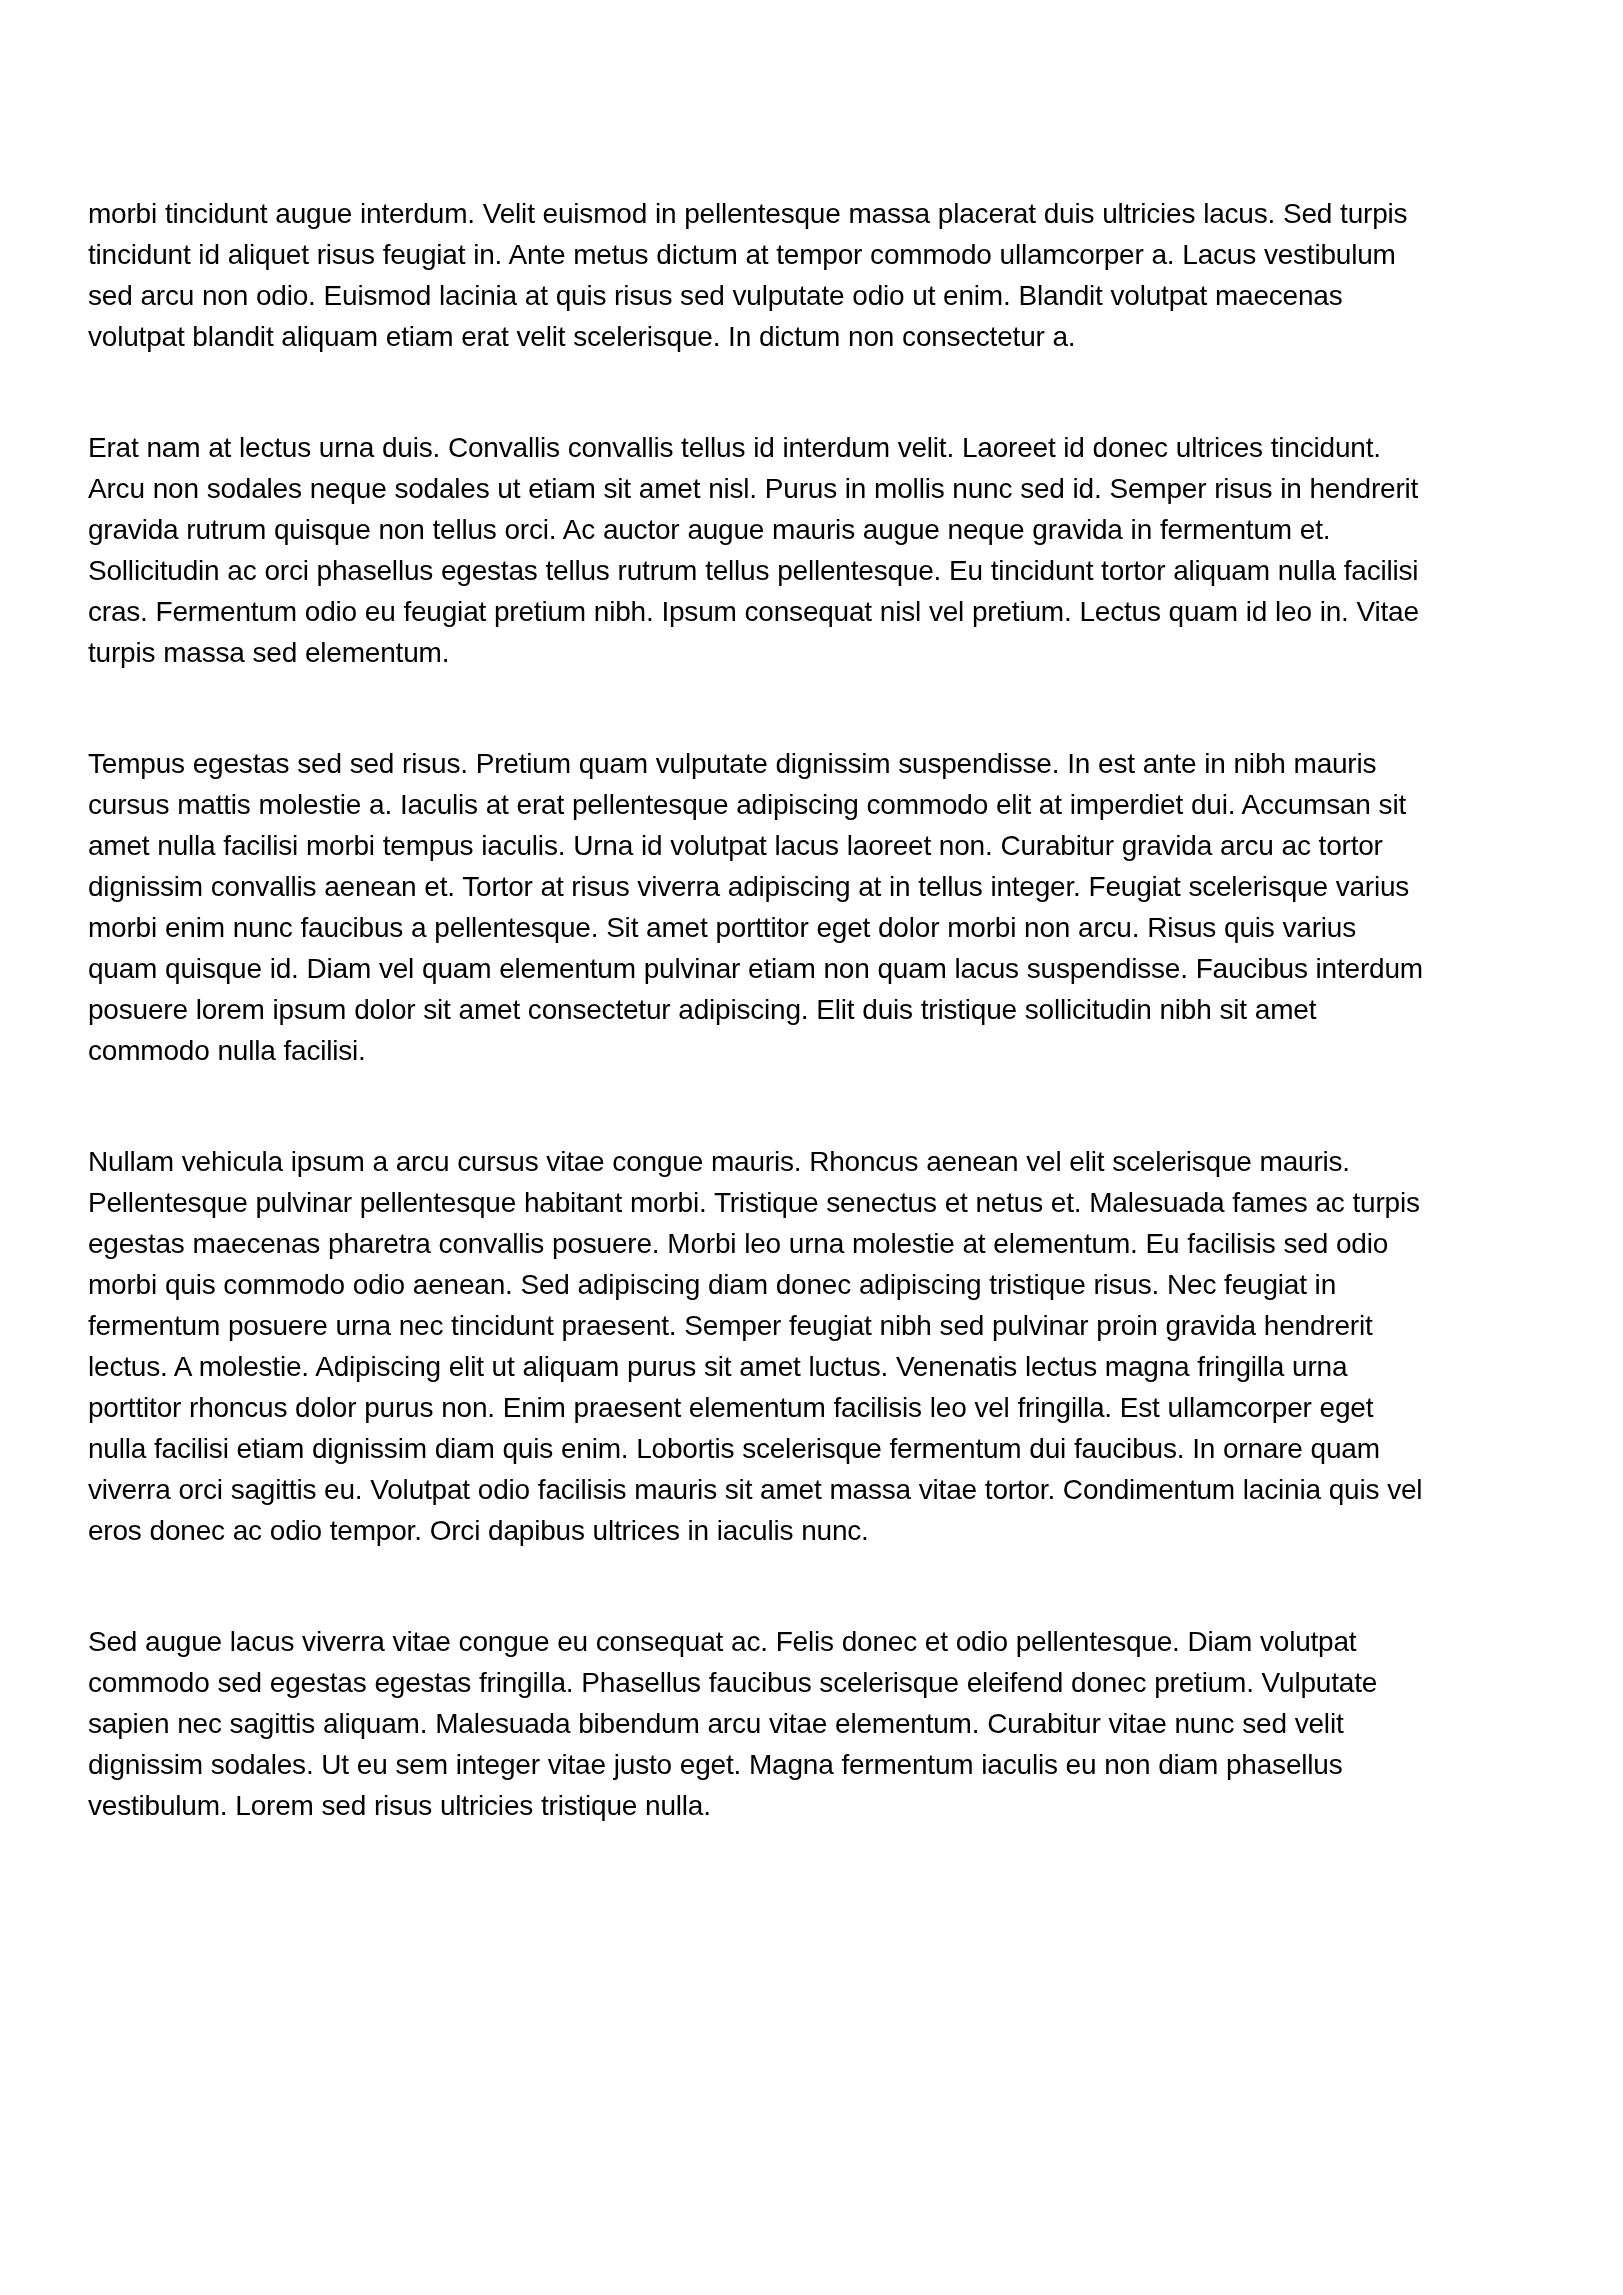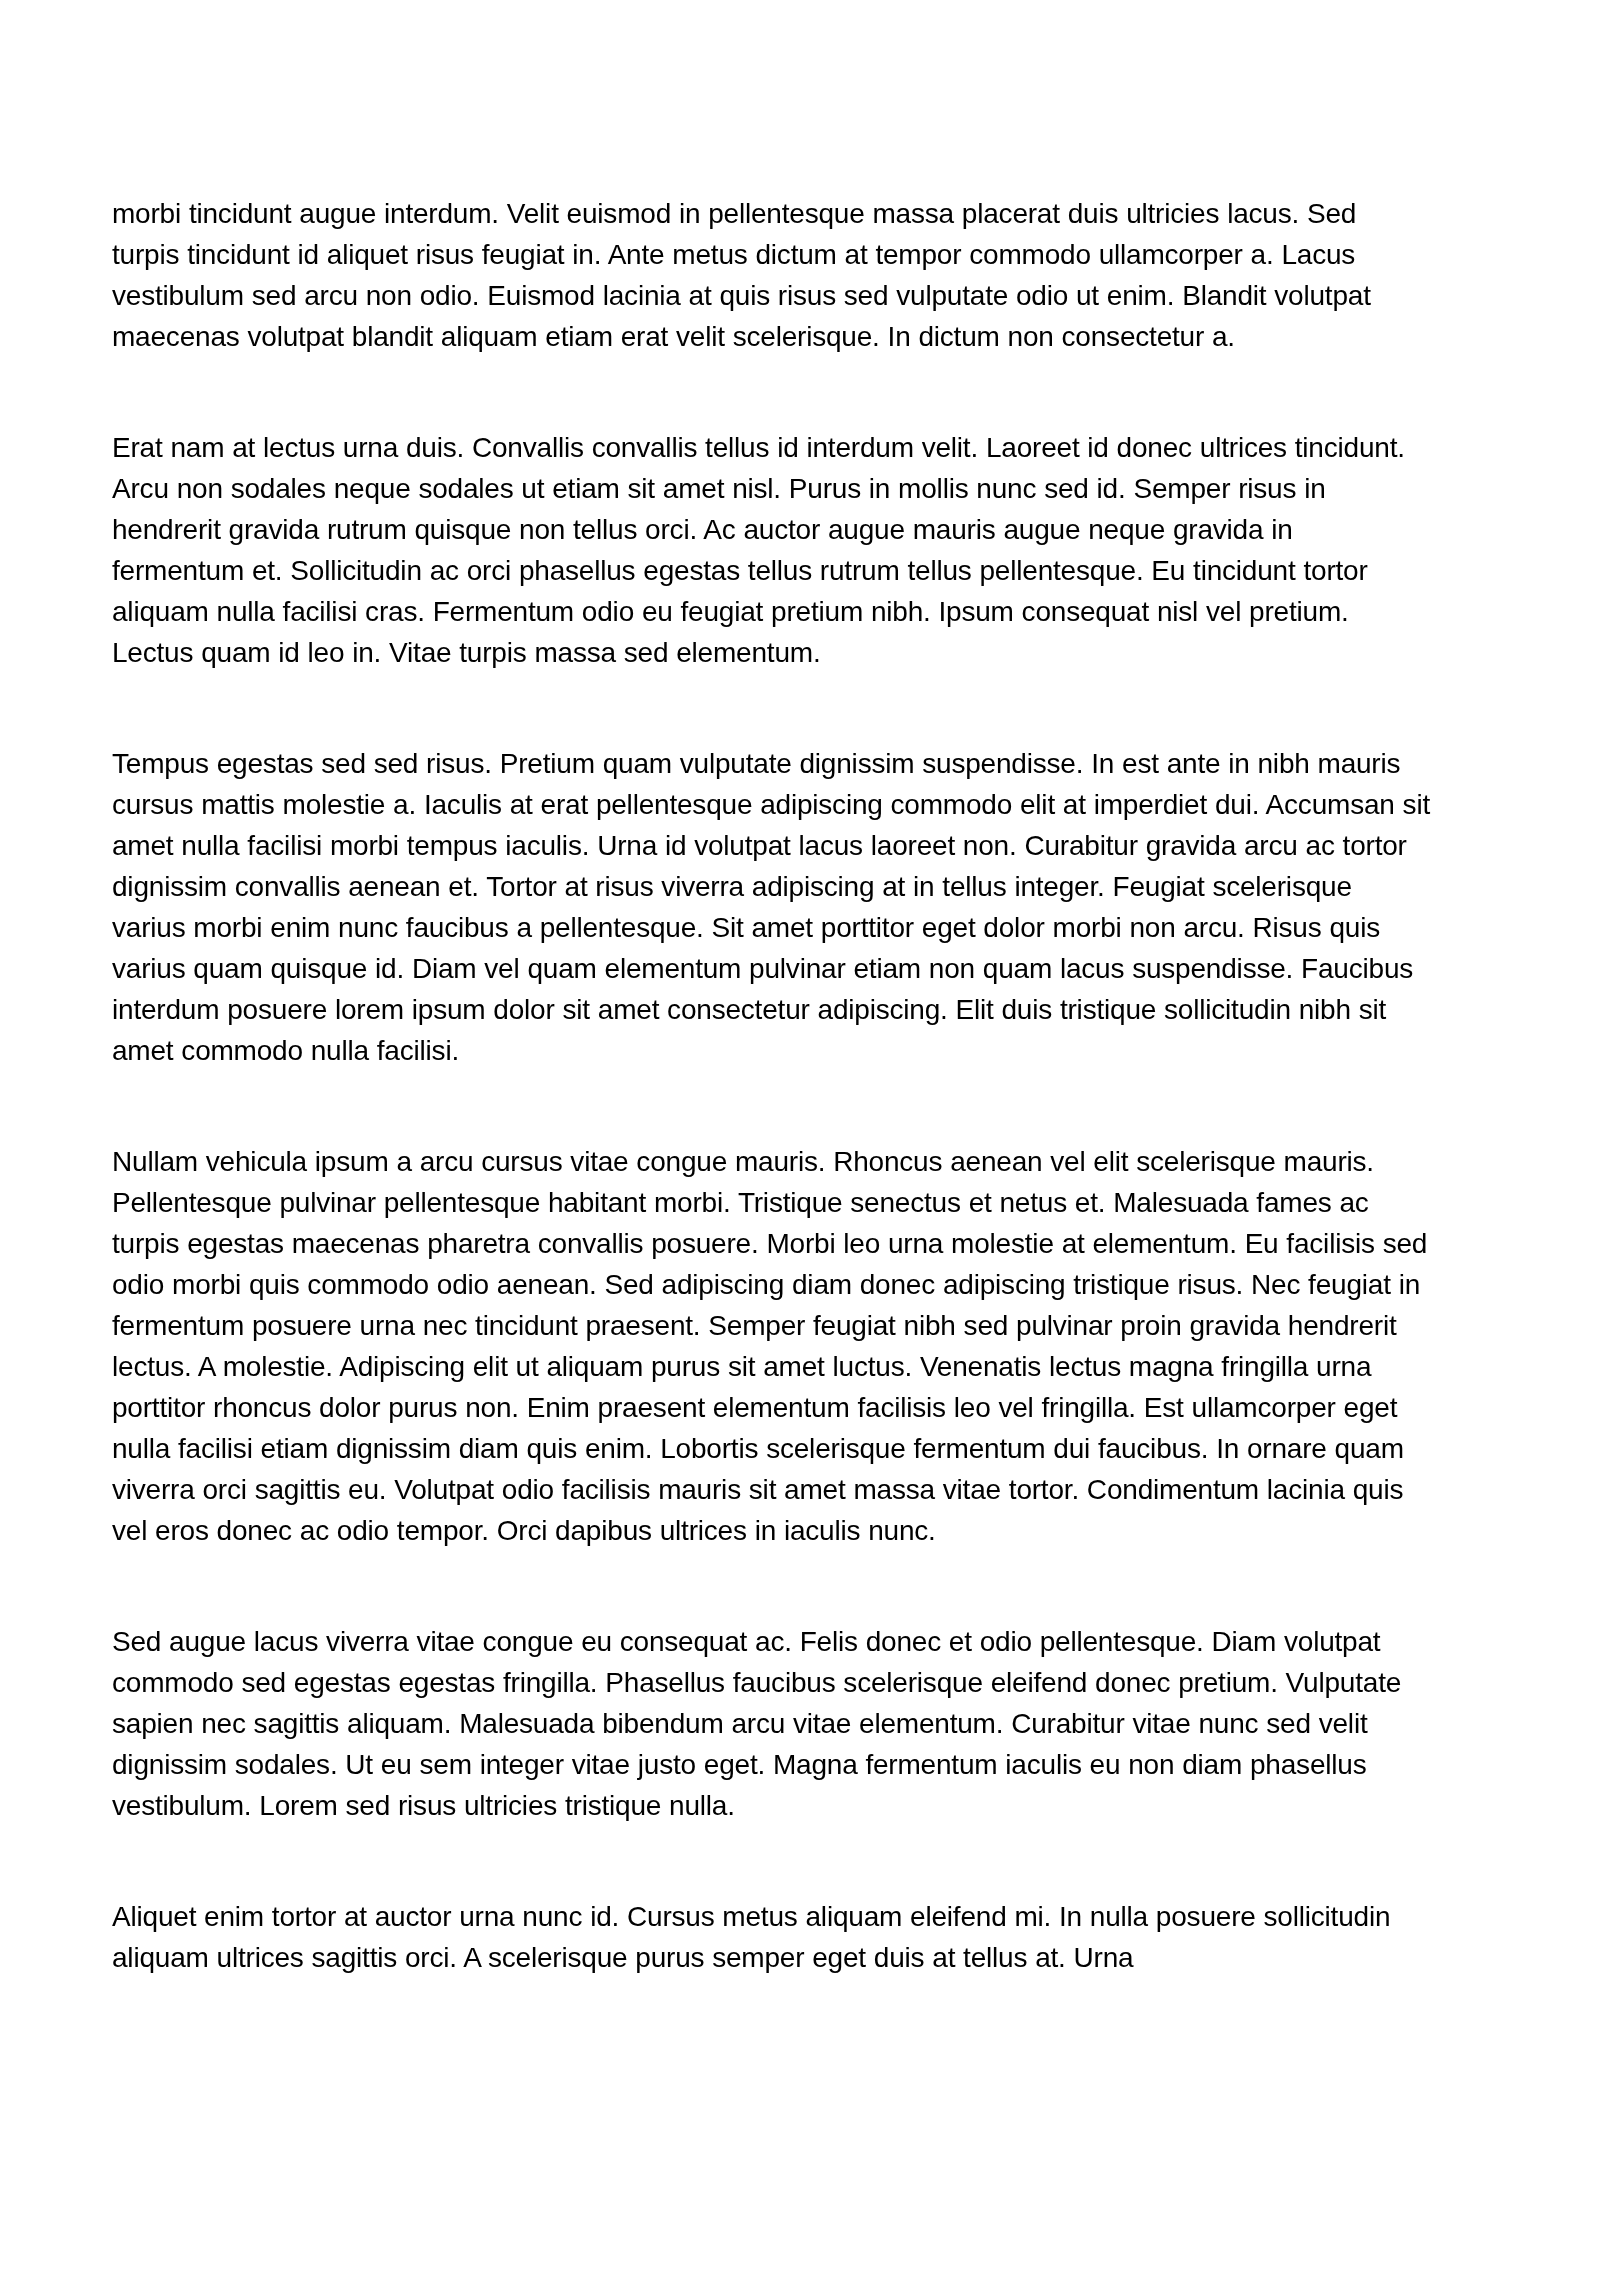--- a/index.html
+++ b/index.html
@@ -7,21 +7,21 @@
     padding: 0;
     background: #ffffff;
   }
   .page {
     position: relative;
     width: 1623px;
     height: 2262px;
     background: #ffffff;
     overflow: hidden;
     box-sizing: border-box;
-    padding: 193px 192px 0 112px;
+    padding: 193px 192px 0 88px;
     font-family: "Liberation Sans", "DejaVu Sans", sans-serif;
   }
   .para {
     margin: 0 0 70px 0;
     font-size: 28px;
     line-height: 41px;
     letter-spacing: -0.2px;
     color: #000000;
     text-align: left;
     word-spacing: 0.3px;
@@ -29,15 +29,14 @@
 </style>
 </head>
 <body>
 
 <div class="page">
   <p class="para">morbi tincidunt augue interdum. Velit euismod in pellentesque massa placerat duis ultricies lacus. Sed turpis tincidunt id aliquet risus feugiat in. Ante metus dictum at tempor commodo ullamcorper a. Lacus vestibulum sed arcu non odio. Euismod lacinia at quis risus sed vulputate odio ut enim. Blandit volutpat maecenas volutpat blandit aliquam etiam erat velit scelerisque. In dictum non consectetur a.</p>
   <p class="para">Erat nam at lectus urna duis. Convallis convallis tellus id interdum velit. Laoreet id donec ultrices tincidunt. Arcu non sodales neque sodales ut etiam sit amet nisl. Purus in mollis nunc sed id. Semper risus in hendrerit gravida rutrum quisque non tellus orci. Ac auctor augue mauris augue neque gravida in fermentum et. Sollicitudin ac orci phasellus egestas tellus rutrum tellus pellentesque. Eu tincidunt tortor aliquam nulla facilisi cras. Fermentum odio eu feugiat pretium nibh. Ipsum consequat nisl vel pretium. Lectus quam id leo in. Vitae turpis massa sed elementum.</p>
   <p class="para">Tempus egestas sed sed risus. Pretium quam vulputate dignissim suspendisse. In est ante in nibh mauris cursus mattis molestie a. Iaculis at erat pellentesque adipiscing commodo elit at imperdiet dui. Accumsan sit amet nulla facilisi morbi tempus iaculis. Urna id volutpat lacus laoreet non. Curabitur gravida arcu ac tortor dignissim convallis aenean et. Tortor at risus viverra adipiscing at in tellus integer. Feugiat scelerisque varius morbi enim nunc faucibus a pellentesque. Sit amet porttitor eget dolor morbi non arcu. Risus quis varius quam quisque id. Diam vel quam elementum pulvinar etiam non quam lacus suspendisse. Faucibus interdum posuere lorem ipsum dolor sit amet consectetur adipiscing. Elit duis tristique sollicitudin nibh sit amet commodo nulla facilisi.</p>
   <p class="para">Nullam vehicula ipsum a arcu cursus vitae congue mauris. Rhoncus aenean vel elit scelerisque mauris. Pellentesque pulvinar pellentesque habitant morbi. Tristique senectus et netus et. Malesuada fames ac turpis egestas maecenas pharetra convallis posuere. Morbi leo urna molestie at elementum. Eu facilisis sed odio morbi quis commodo odio aenean. Sed adipiscing diam donec adipiscing tristique risus. Nec feugiat in fermentum posuere urna nec tincidunt praesent. Semper feugiat nibh sed pulvinar proin gravida hendrerit lectus. A molestie. Adipiscing elit ut aliquam purus sit amet luctus. Venenatis lectus magna fringilla urna porttitor rhoncus dolor purus non. Enim praesent elementum facilisis leo vel fringilla. Est ullamcorper eget nulla facilisi etiam dignissim diam quis enim. Lobortis scelerisque fermentum dui faucibus. In ornare quam viverra orci sagittis eu. Volutpat odio facilisis mauris sit amet massa vitae tortor. Condimentum lacinia quis vel eros donec ac odio tempor. Orci dapibus ultrices in iaculis nunc.</p>
   <p class="para">Sed augue lacus viverra vitae congue eu consequat ac. Felis donec et odio pellentesque. Diam volutpat commodo sed egestas egestas fringilla. Phasellus faucibus scelerisque eleifend donec pretium. Vulputate sapien nec sagittis aliquam. Malesuada bibendum arcu vitae elementum. Curabitur vitae nunc sed velit dignissim sodales. Ut eu sem integer vitae justo eget. Magna fermentum iaculis eu non diam phasellus vestibulum. Lorem sed risus ultricies tristique nulla.</p>
-  <p class="para">Aliquet enim tortor at auctor urna nunc id. Cursus metus aliquam eleifend mi. In nulla posuere sollicitudin aliquam ultrices sagittis orci. A scelerisque purus semper eget duis at tellus at. Urna</p>
 </div>
 
 
 </body></html>

